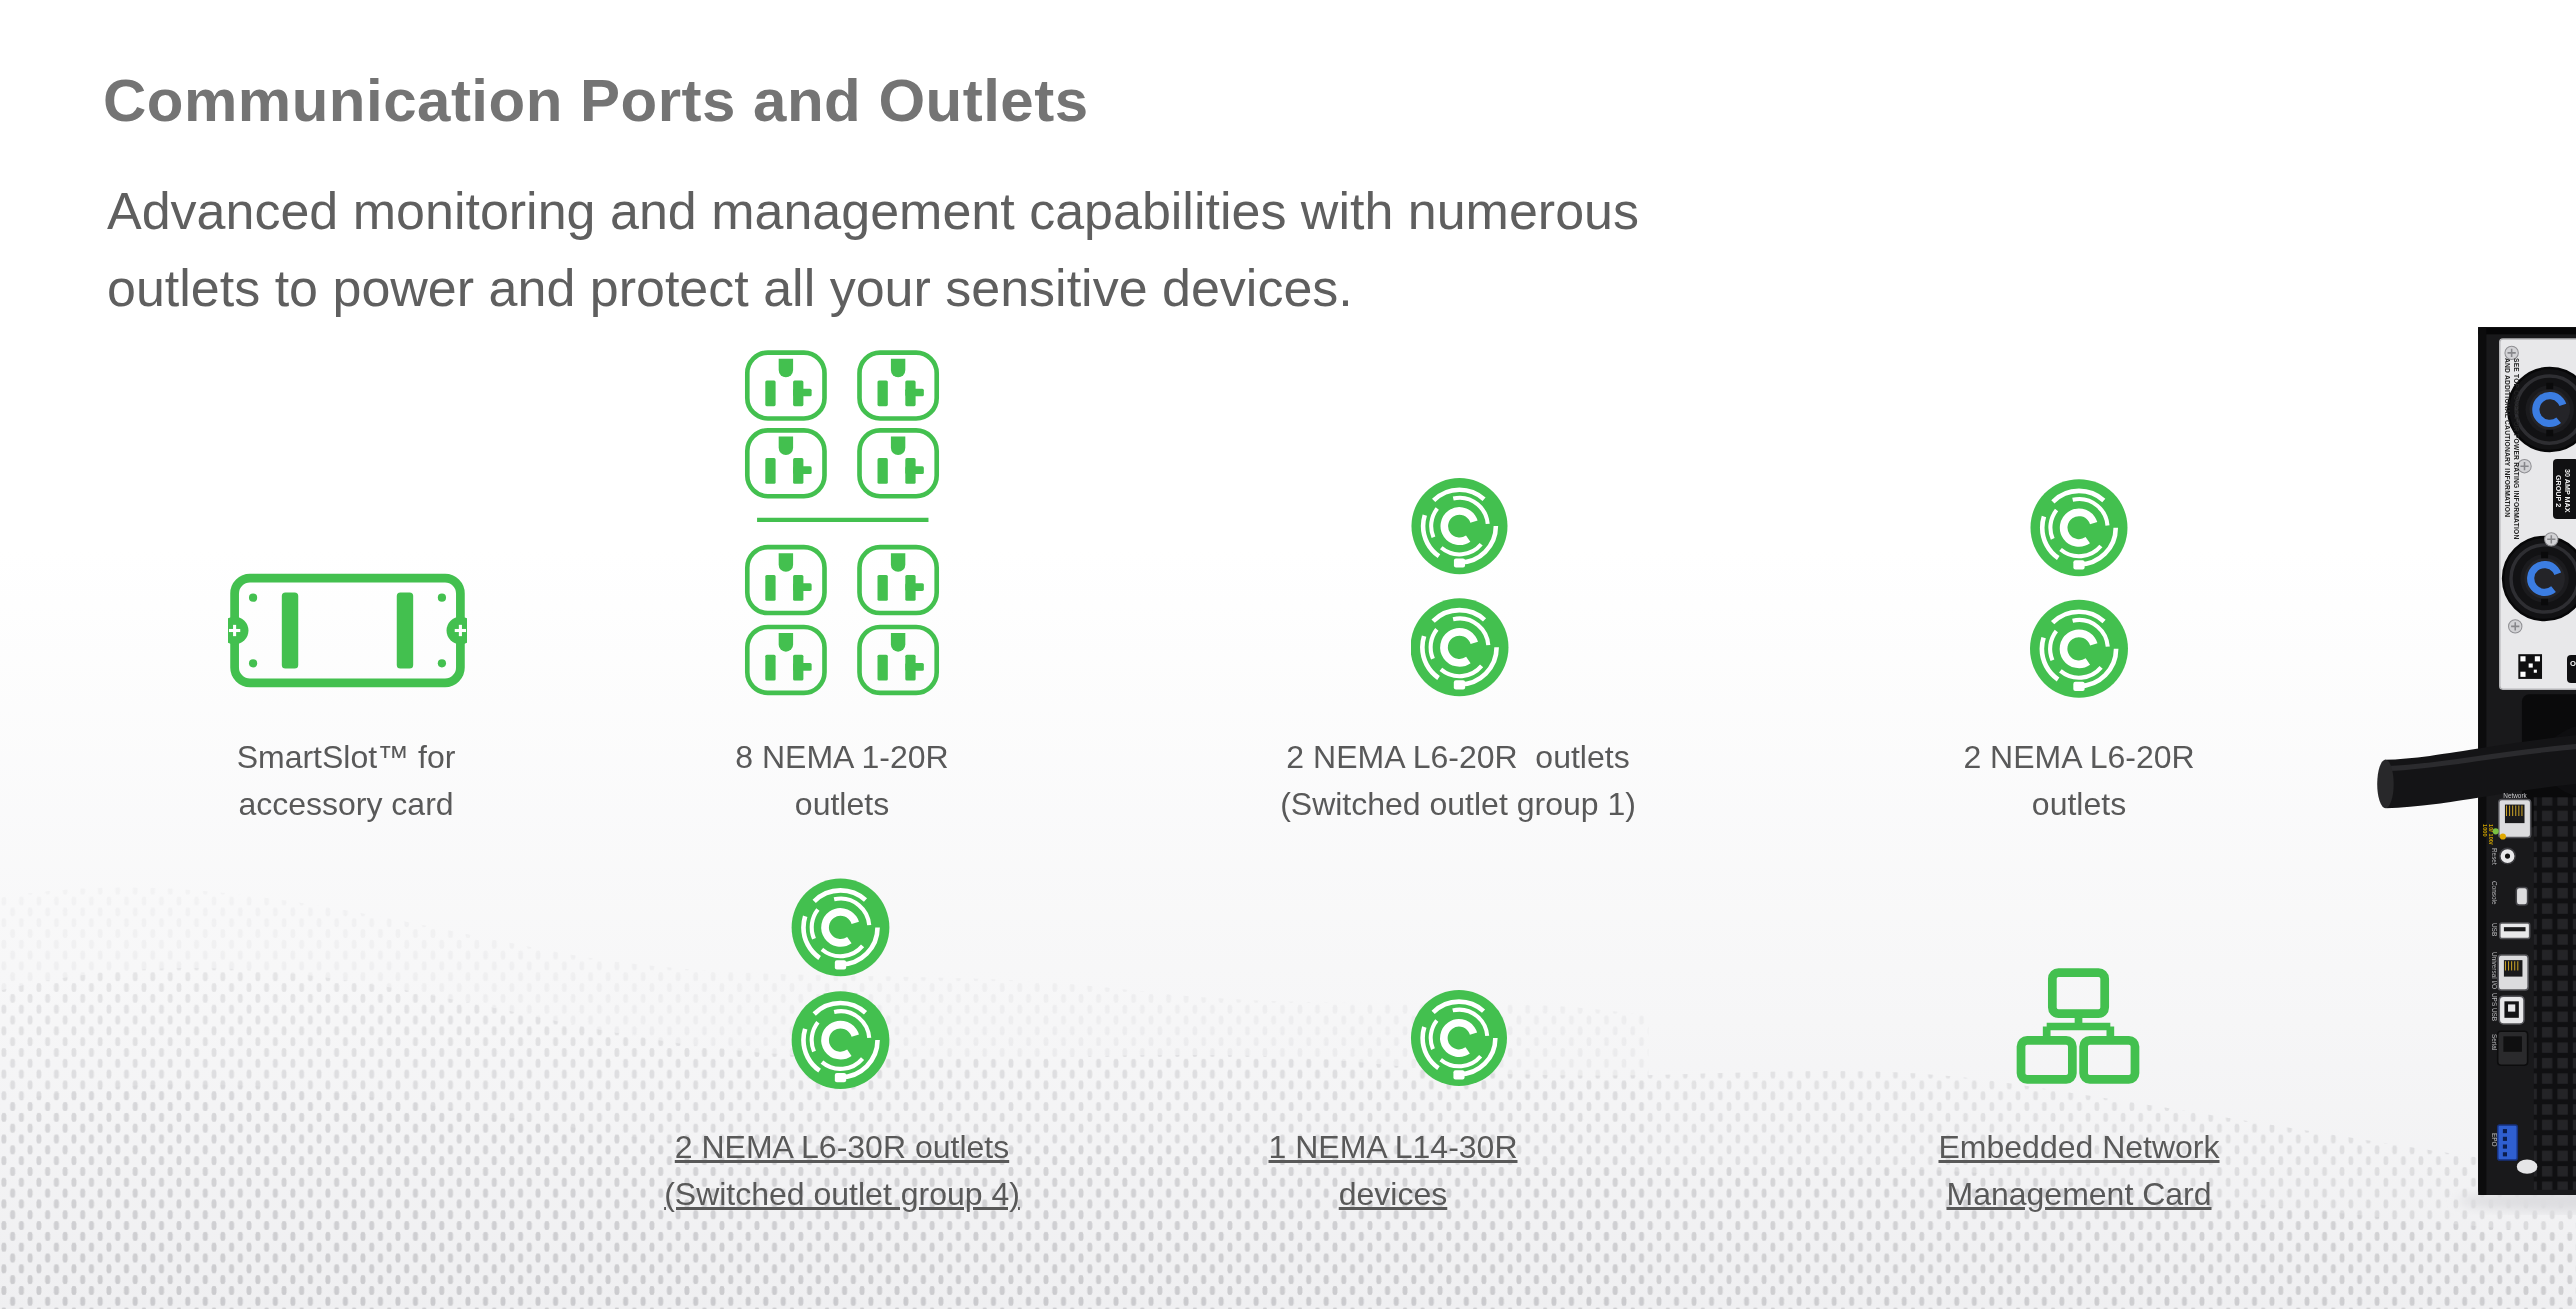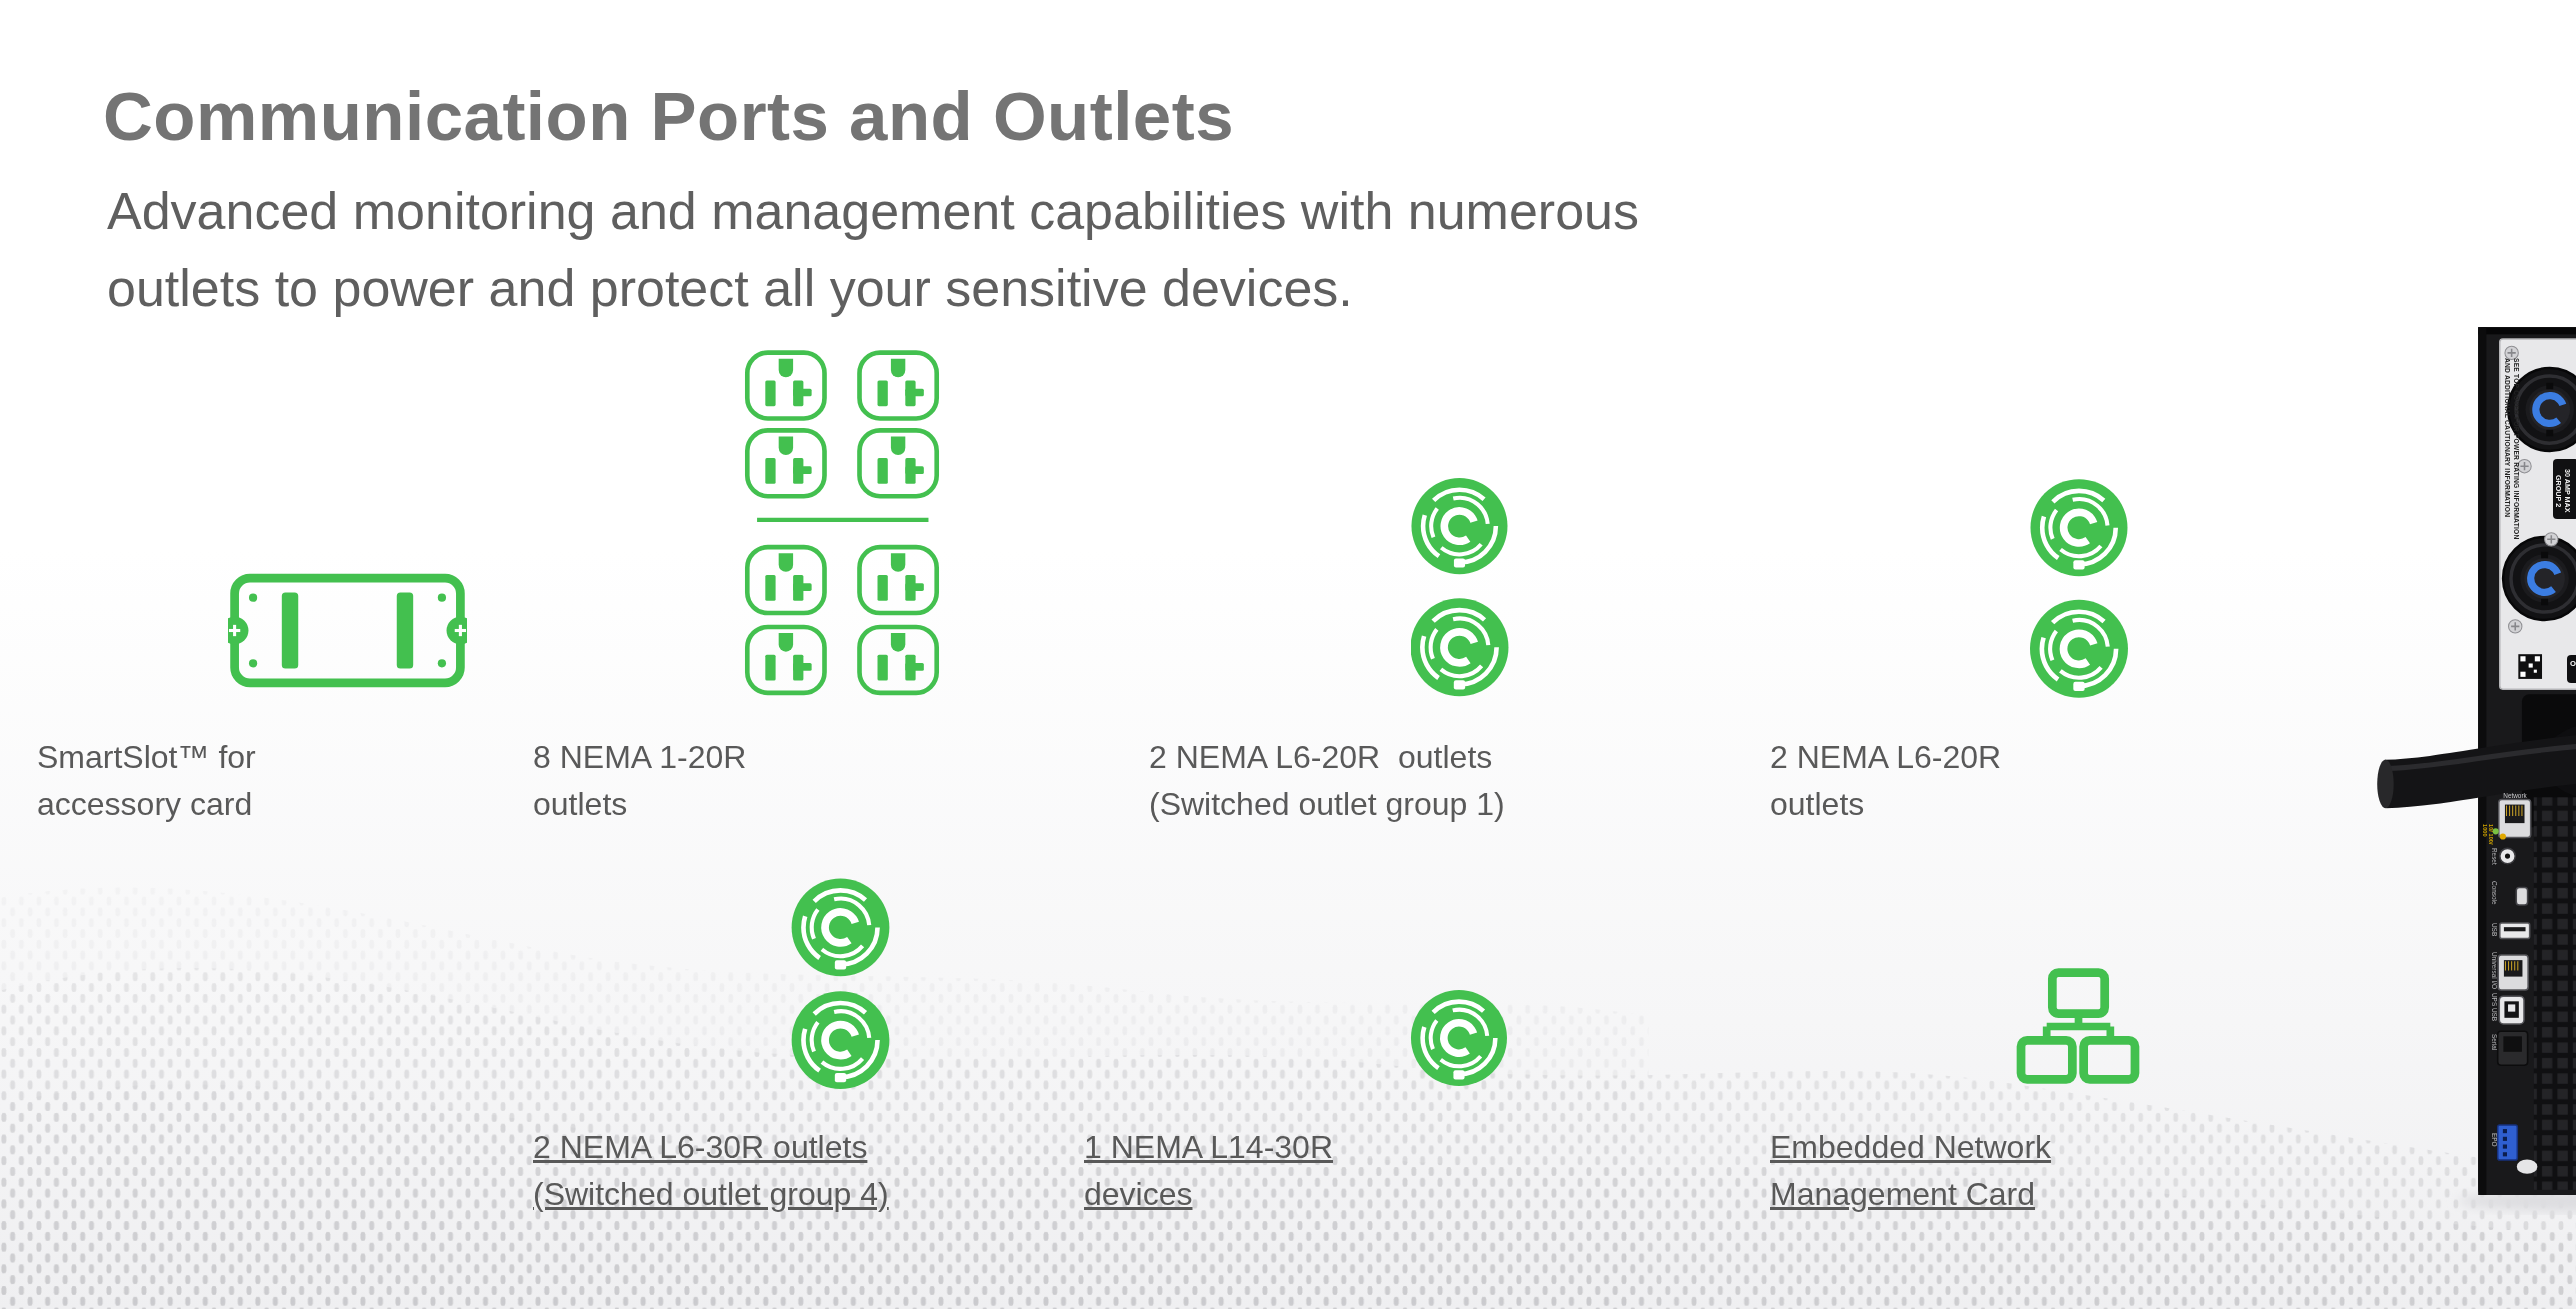--- a/index.html
+++ b/index.html
@@ -3,26 +3,26 @@
 <meta charset="utf-8">
 <style>
   html,body{margin:0;padding:0;}
   body{
     width:3164px;height:1310px;overflow:hidden;position:relative;
     background:linear-gradient(180deg,#ffffff 0%,#ffffff 42%,#f6f6f7 78%,#efeff1 100%);
     font-family:"Liberation Sans",sans-serif;
   }
   .abs{position:absolute;}
   
-  #title{left:103px;top:77px;font-size:69px;font-weight:700;color:#747474;letter-spacing:0.5px;}
+  #title{left:103px;top:66px;font-size:60px;font-weight:700;color:#747474;letter-spacing:0.5px;}
   .sub{left:107px;font-size:52px;font-weight:500;color:#5f5f5f;white-space:pre;}
   #sub1{top:181px;}
   #sub2{top:250px;margin-top:8px;}
   
-  .flabel{width:618px;color:#595959;font-size:32px;line-height:47px;font-weight:500;white-space:pre-wrap;}
+  .flabel{width:618px;text-align:center;color:#595959;font-size:32px;line-height:47px;font-weight:500;white-space:pre-wrap;}
   .row1{top:734px;}
   .row2{top:1124px;text-decoration:underline;}
   
   #photo{left:2370px;top:314px;width:685px;height:907px;}
   #photo .t{position:absolute;white-space:pre-line;}
   .vrl{writing-mode:vertical-rl;}
   .vlr{writing-mode:vertical-lr;}
   .ph-caution{left:132px;top:44px;font-size:6.7px;line-height:8.8px;font-weight:700;color:#222;letter-spacing:0.2px;}
   .pill{background:#101012;color:#f2f2f3;border-radius:4.1px;font-weight:700;font-size:7.2px;line-height:8.8px;text-align:center;padding-top:4.1px;box-sizing:border-box;}
   #pill-g2{left:183px;top:145px;width:26px;height:60px;}

